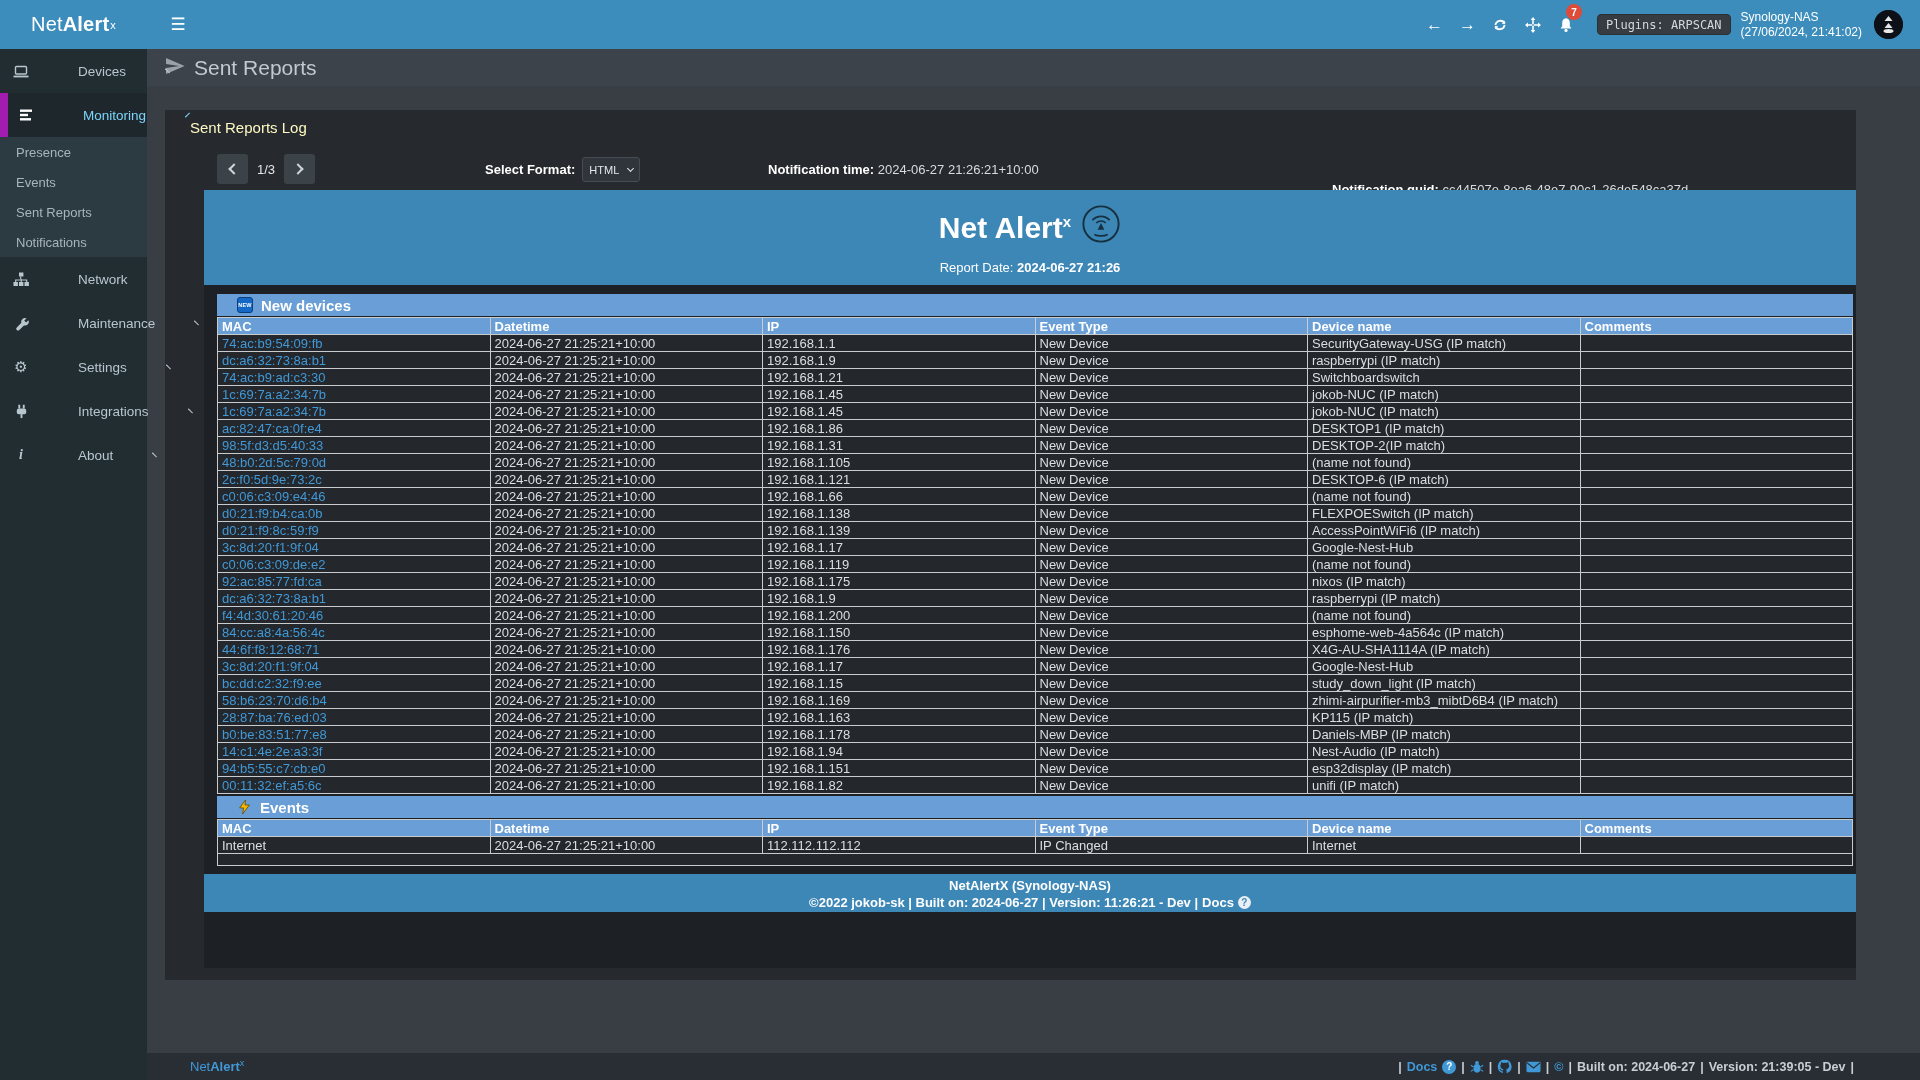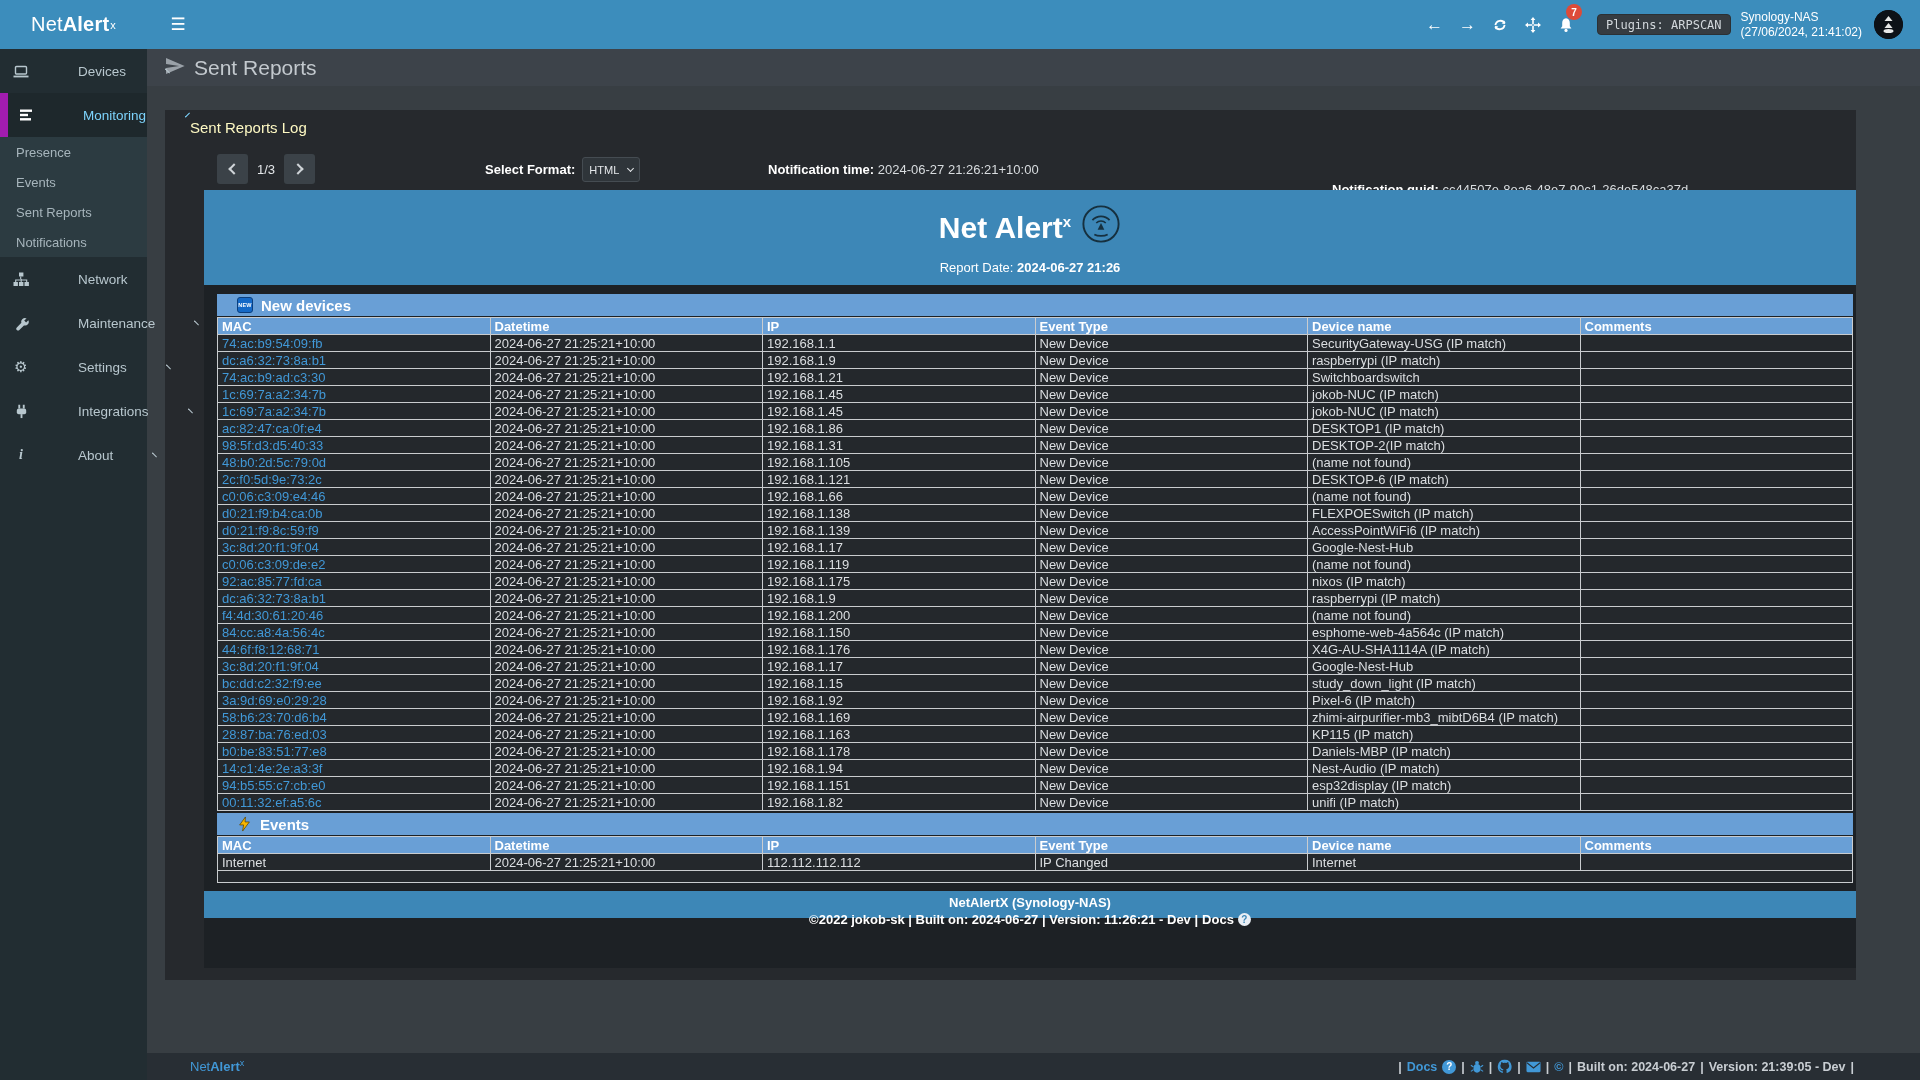--- a/index.html
+++ b/index.html
@@ -65,21 +65,21 @@
   .report-date b { font-weight:bold; }
   .rsection { margin:0 3px 0 13px; }
   .rsection.first { margin-top:9px; }
   .band { height:22px; background:#699fd6; display:flex; align-items:center; gap:8px; padding-left:20px; color:#fff; font-weight:bold; font-size:15px; }
   table.rtable { border-collapse:collapse; width:1636px; table-layout:fixed; margin-top:1px; }
   table.rtable th, table.rtable td { border:1px solid #c9cccf; height:17px; padding:0 4px; font-size:13px; overflow:hidden; white-space:nowrap; text-align:left; }
   table.rtable th { background:#699fd6; color:#fff; font-weight:bold; }
   table.rtable td { color:#dcdfe2; background:#24282c; font-weight:normal; }
   td .mac-link { color:#4198d7; text-decoration:none; cursor:pointer; }
   tfoot td.empty { height:12px; background:#24282c; }
-  .rfooter { margin-top:8px; height:27px; background:#3d87b7; color:#fff; text-align:center; font-size:13px; font-weight:bold; padding-top:4px; }
+  .rfooter { margin-top:8px; height:38px; background:#3d87b7; color:#fff; text-align:center; font-size:13px; font-weight:bold; padding-top:4px; }
   .rfooter .l2 { margin-top:2px; display:flex; justify-content:center; align-items:center; gap:4px; }
   .q-report { display:inline-flex; width:13px; height:13px; border-radius:50%; background:#e9eff5; color:#3d87b7; font-size:10px; font-weight:bold; align-items:center; justify-content:center; }
   
   .new-ico { width:16px; height:16px; background:#1469c7; border:1px solid #0b3f7e; border-radius:3px; color:#fff; font-size:5.5px; font-weight:bold;
              display:flex; align-items:center; justify-content:center; letter-spacing:.3px; }
   
   .page-footer { position:absolute; left:147px; right:0; bottom:0; height:27px; background:#282e34; display:flex; align-items:center; }
   .footer-left-block { position:absolute; left:0; bottom:0; width:147px; height:27px; background:#1f2428; }
   .f-brand { margin-left:43px; color:#4198d7; font-size:13px; }
   .f-brand b { font-weight:bold; }
@@ -457,28 +457,20 @@
                 <td>New Device</td>
                 <td>Google-Nest-Hub</td>
                 <td></td>
               </tr>
               <tr>
                 <td><a class="mac-link">bc:dd:c2:32:f9:ee</a></td>
                 <td>2024-06-27 21:25:21+10:00</td>
                 <td>192.168.1.15</td>
                 <td>New Device</td>
                 <td>study_down_light (IP match)</td>
-                <td></td>
-              </tr>
-              <tr>
-                <td><a class="mac-link">3a:9d:69:e0:29:28</a></td>
-                <td>2024-06-27 21:25:21+10:00</td>
-                <td>192.168.1.92</td>
-                <td>New Device</td>
-                <td>Pixel-6 (IP match)</td>
                 <td></td>
               </tr>
               <tr>
                 <td><a class="mac-link">58:b6:23:70:d6:b4</a></td>
                 <td>2024-06-27 21:25:21+10:00</td>
                 <td>192.168.1.169</td>
                 <td>New Device</td>
                 <td>zhimi-airpurifier-mb3_mibtD6B4 (IP match)</td>
                 <td></td>
               </tr>

